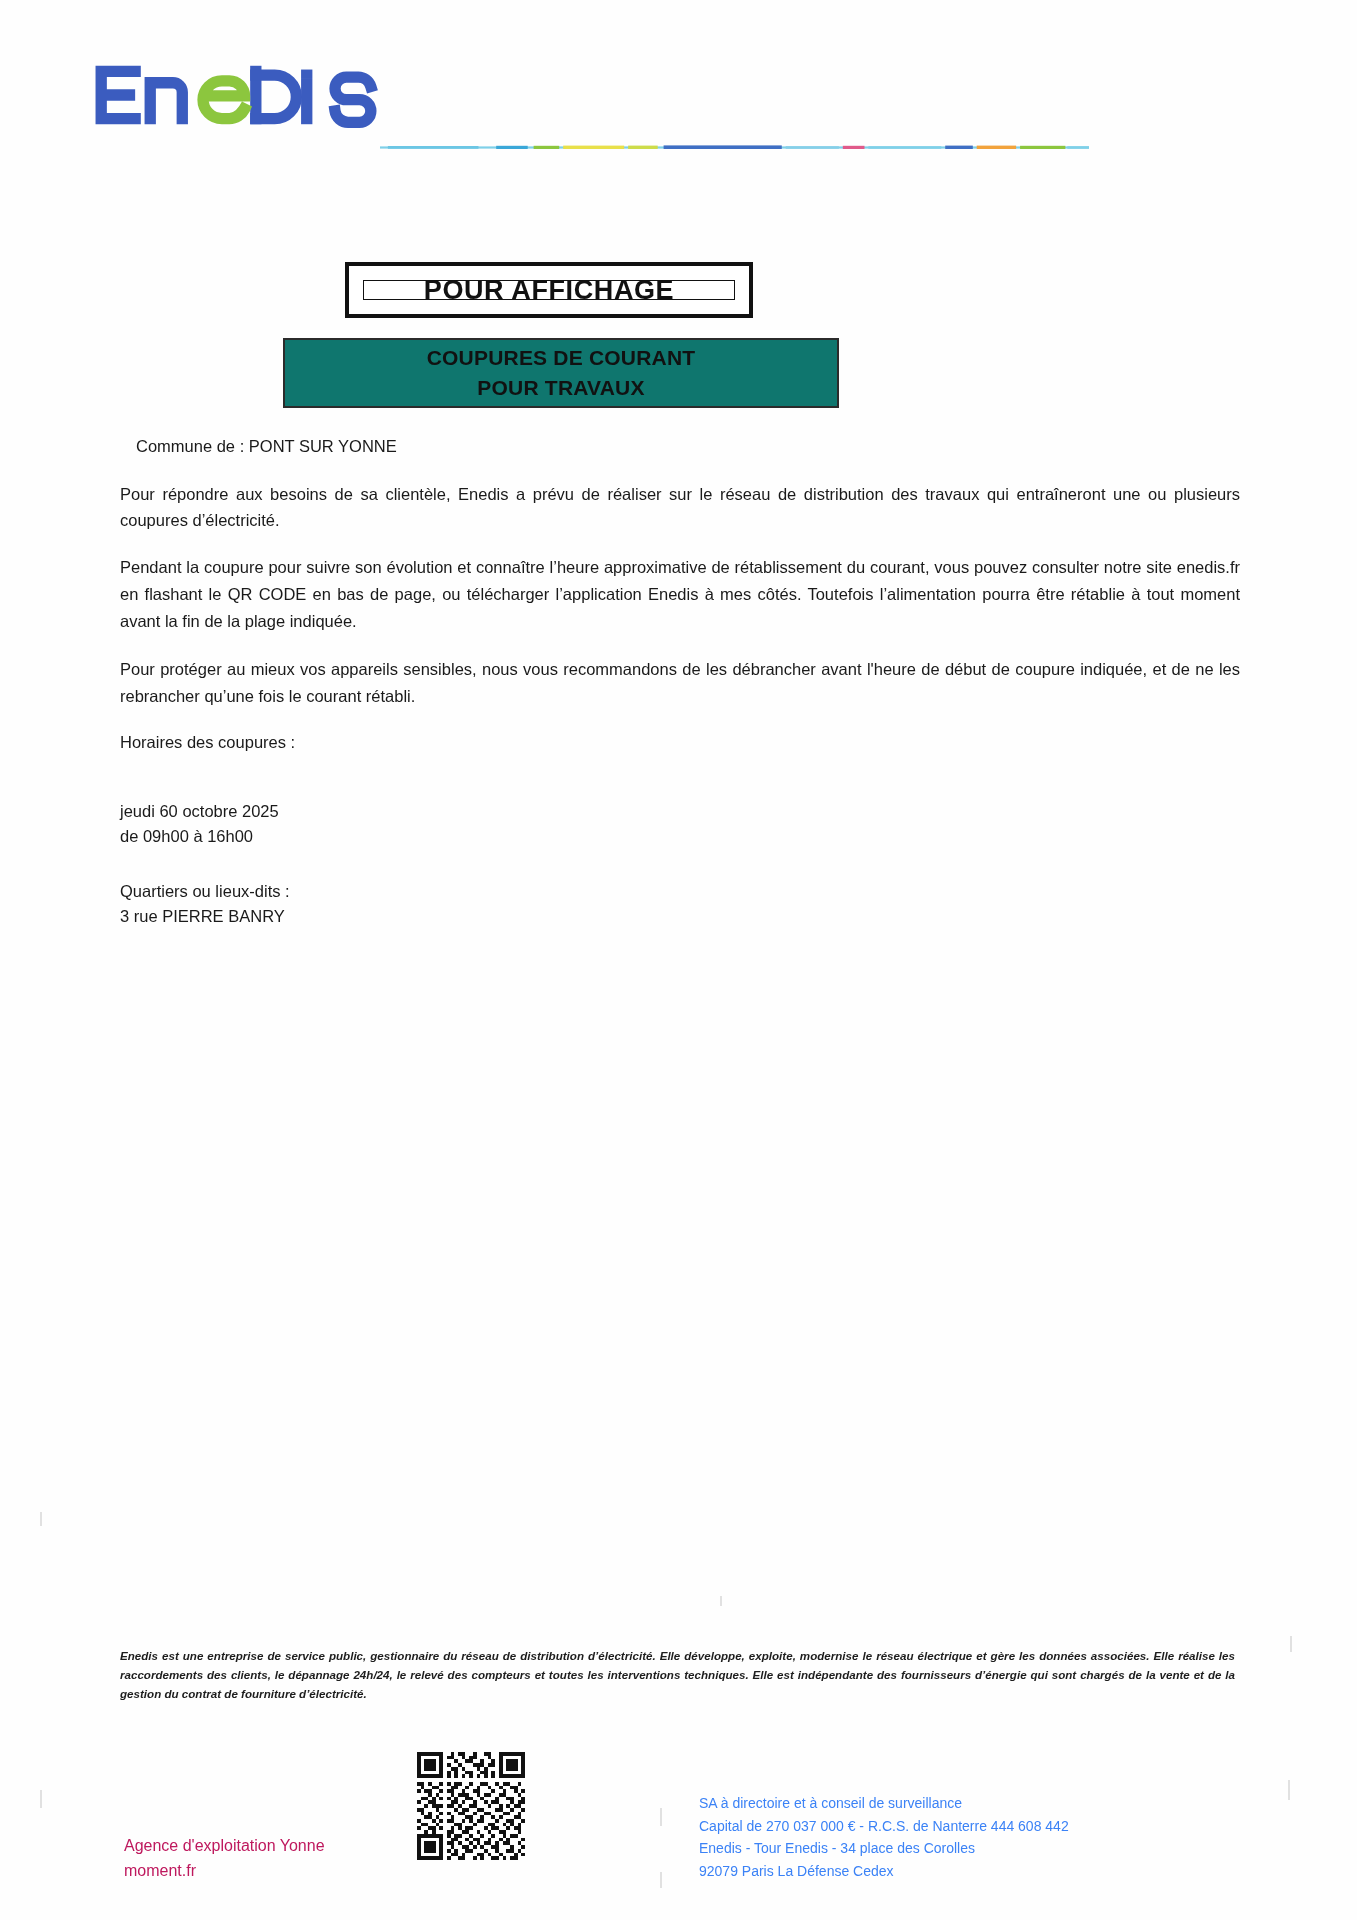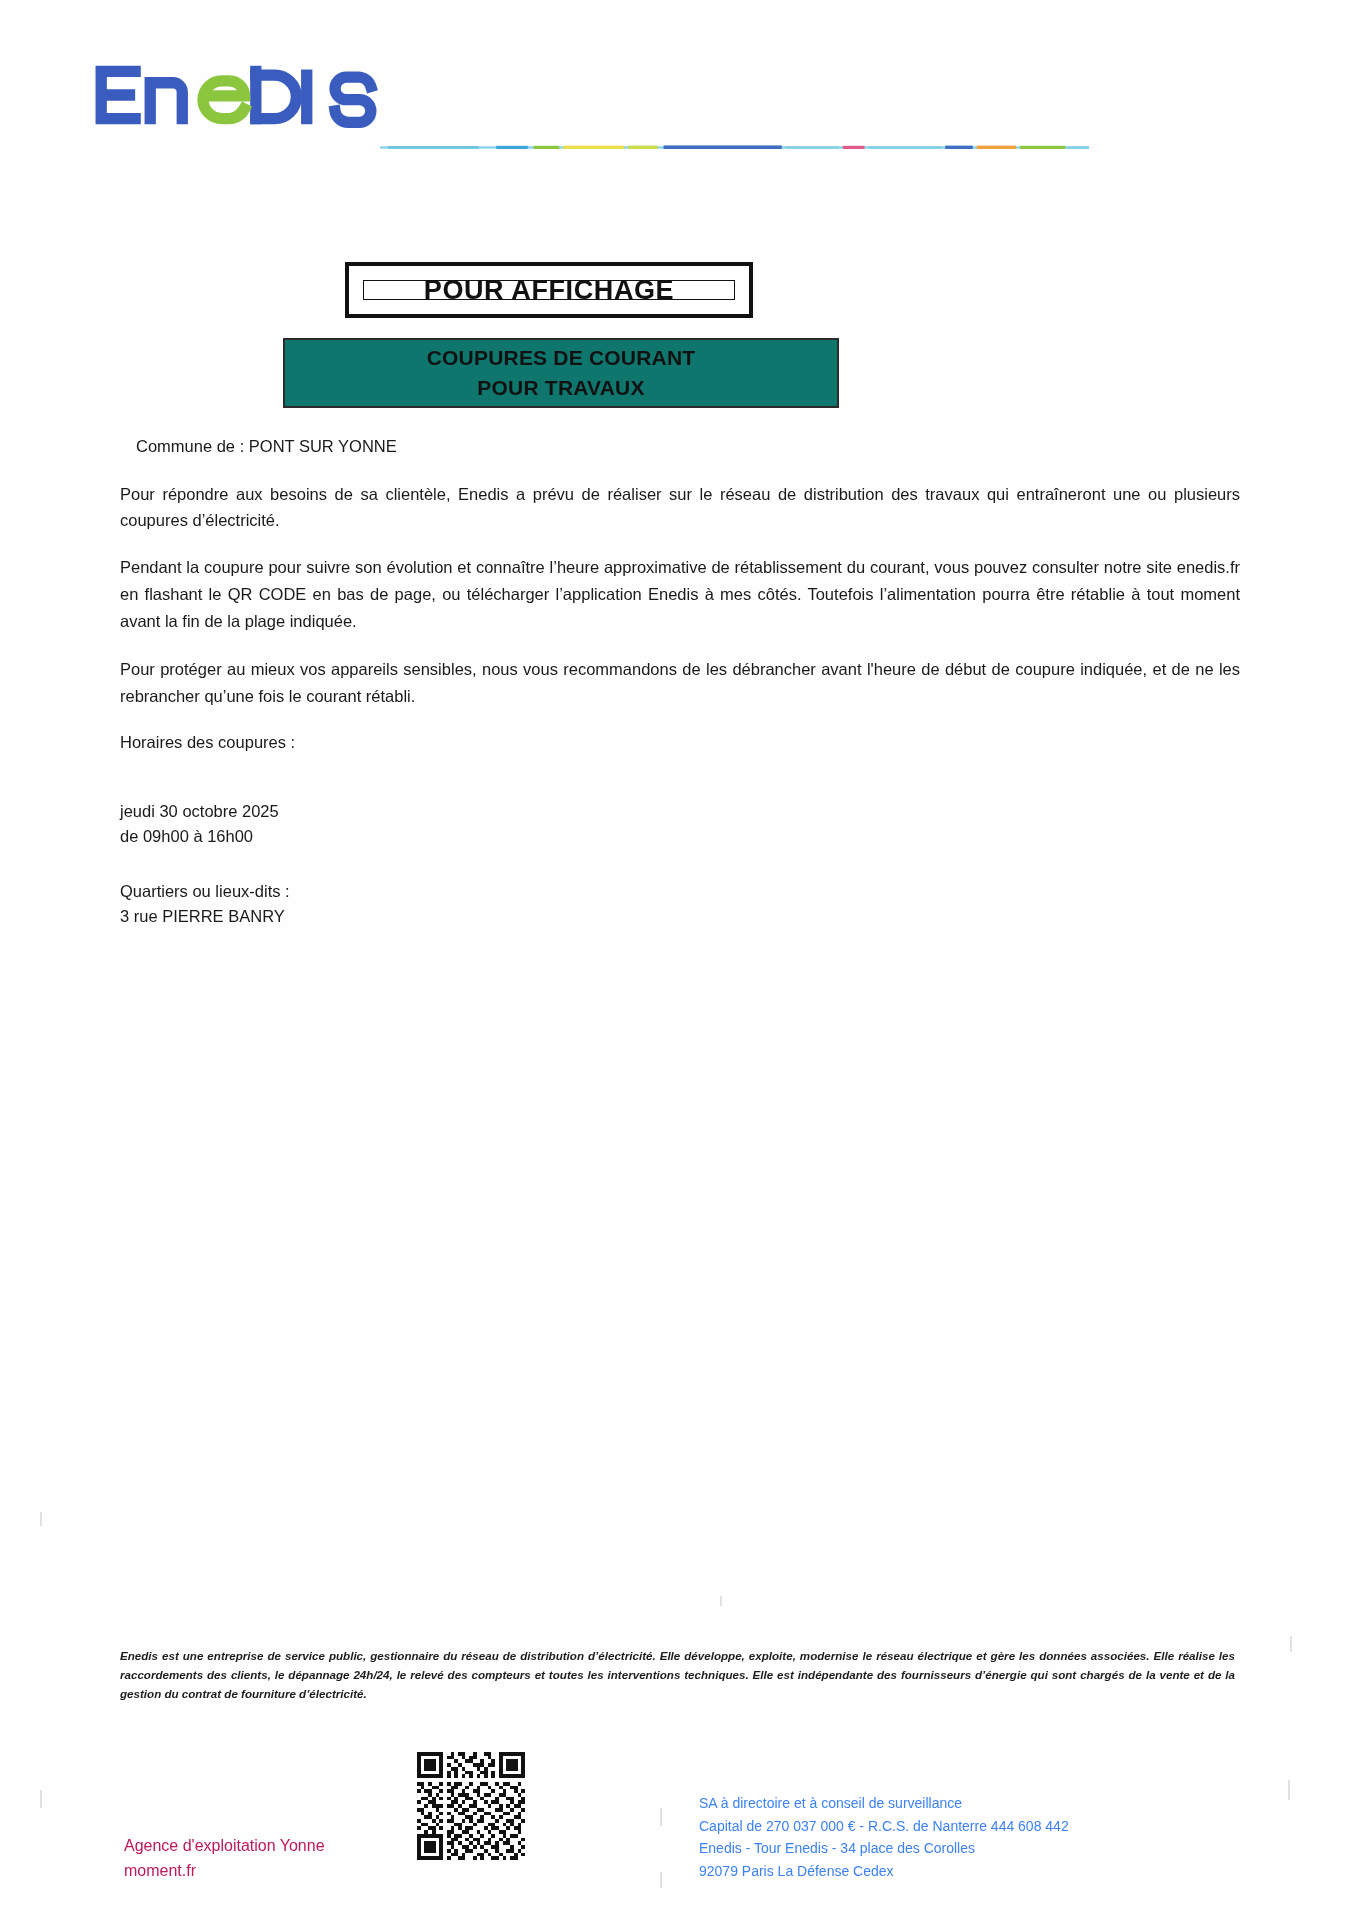--- a/index.html
+++ b/index.html
@@ -242,21 +242,21 @@
     <div class="commune">Commune de : PONT SUR YONNE</div>
 
     <p class="para">Pour répondre aux besoins de sa clientèle, Enedis a prévu de réaliser sur le réseau de distribution des travaux qui entraîneront une ou plusieurs coupures d’électricité.</p>
     <p class="para last">Pendant la coupure pour suivre son évolution et connaître l’heure approximative de rétablissement du courant, vous pouvez consulter notre site enedis.fr en flashant le QR CODE en bas de page, ou télécharger l’application Enedis à mes côtés. Toutefois l’alimentation pourra être rétablie à tout moment avant la fin de la plage indiquée.</p>
     <p class="para">Pour protéger au mieux vos appareils sensibles, nous vous recommandons de les débrancher avant l'heure de début de coupure indiquée, et de ne les rebrancher qu’une fois le courant rétabli.</p>
 
     <div class="plain">Horaires des coupures :</div>
 
     <div class="spacer-lg"></div>
 
-    <div class="sched-line">jeudi 30 octobre 2025</div>
+    <div class="sched-line">jeudi 60 octobre 2025</div>
     <div class="sched-line">de 09h00 à 16h00</div>
 
     <div class="spacer-md"></div>
 
     <div class="loc-line">Quartiers ou lieux-dits :</div>
     <div class="loc-line">3 rue PIERRE BANRY</div>
   </div>
 
   <div class="legal">
     <span>Enedis est une entreprise de service public, gestionnaire du réseau de distribution d’électricité. Elle développe, exploite, modernise le réseau électrique et gère les données</span>

